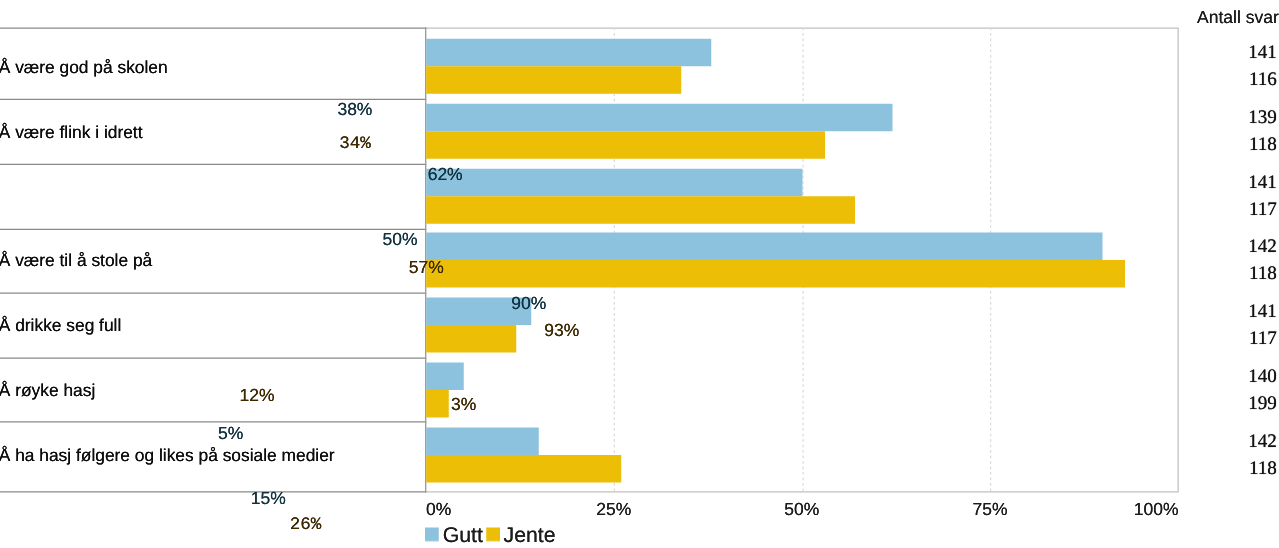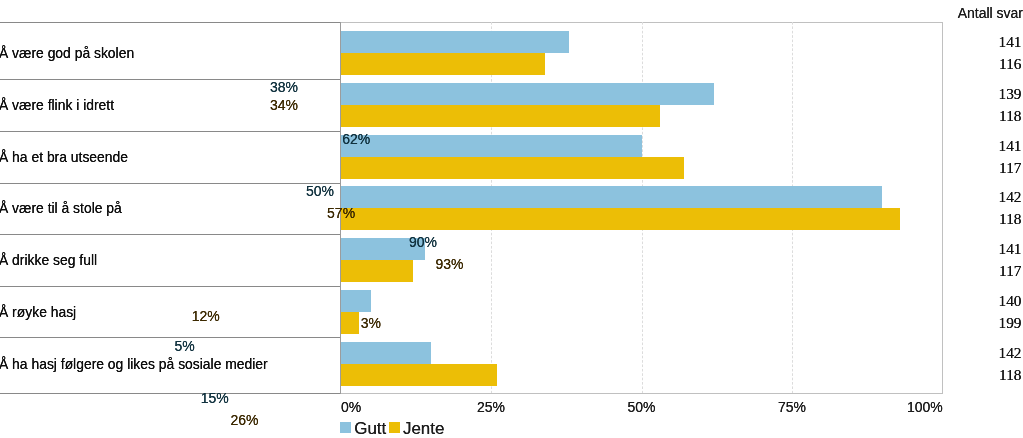--- a/index.html
+++ b/index.html
@@ -46,21 +46,20 @@
     <div class="catline" style="top:131.0px;width:341.0px;"></div>
     <div class="catline" style="top:183.0px;width:341.0px;"></div>
     <div class="catline" style="top:234.0px;width:341.0px;"></div>
     <div class="catline" style="top:286.0px;width:341.0px;"></div>
     <div class="catline" style="top:337.0px;width:341.0px;"></div>
     <div class="catline" style="top:393.0px;width:341.0px;"></div>
     <div class="catvline" style="left:340.0px;top:22.0px;height:372.0px;"></div>
   </div>
   <div class="txt catlabel" style="top:53.8px;">Å være god på skolen</div>
   <div class="txt catlabel" style="top:105.8px;">Å være flink i idrett</div>
-  <div class="txt catlabel" style="top:157.8px;">Å ha et bra utseende</div>
   <div class="txt catlabel" style="top:208.8px;">Å være til å stole på</div>
   <div class="txt catlabel" style="top:260.8px;">Å drikke seg full</div>
   <div class="txt catlabel" style="top:312.8px;">Å røyke hasj</div>
   <div class="txt catlabel" style="top:364.8px;">Å ha hasj følgere og likes på sosiale medier</div>
   <div class="bars">
     <div class="bar bar-gutt" style="left:340.5px;top:31.0px;width:228.8px;height:22.0px;background:#8cc2de;"></div>
     <div class="bar bar-jente" style="left:340.5px;top:53.0px;width:204.7px;height:22.0px;background:#ecbe06;"></div>
     <div class="bar bar-gutt" style="left:340.5px;top:83.0px;width:373.2px;height:22.0px;background:#8cc2de;"></div>
     <div class="bar bar-jente" style="left:340.5px;top:105.0px;width:319.1px;height:22.0px;background:#ecbe06;"></div>
     <div class="bar bar-gutt" style="left:340.5px;top:135.0px;width:301.0px;height:22.0px;background:#8cc2de;"></div>
@@ -68,31 +67,31 @@
     <div class="bar bar-gutt" style="left:340.5px;top:186.0px;width:541.8px;height:22.0px;background:#8cc2de;"></div>
     <div class="bar bar-jente" style="left:340.5px;top:208.0px;width:559.9px;height:22.0px;background:#ecbe06;"></div>
     <div class="bar bar-gutt" style="left:340.5px;top:238.0px;width:84.3px;height:22.0px;background:#8cc2de;"></div>
     <div class="bar bar-jente" style="left:340.5px;top:260.0px;width:72.2px;height:22.0px;background:#ecbe06;"></div>
     <div class="bar bar-gutt" style="left:340.5px;top:290.0px;width:30.1px;height:22.0px;background:#8cc2de;"></div>
     <div class="bar bar-jente" style="left:340.5px;top:312.0px;width:18.1px;height:22.0px;background:#ecbe06;"></div>
     <div class="bar bar-gutt" style="left:340.5px;top:342.0px;width:90.3px;height:22.0px;background:#8cc2de;"></div>
     <div class="bar bar-jente" style="left:340.5px;top:364.0px;width:156.5px;height:22.0px;background:#ecbe06;"></div>
   </div>
   <div class="txt dlabel g inside" style="left:0;width:567.9px;top:41.8px;">38%</div>
-  <div class="txt dlabel j inside" style="left:0;width:568px;top:60px;">34%</div>
+  <div class="txt dlabel j inside" style="left:0;width:568px;top:70px;font-family:Liberation Mono, monospace;">34%</div>
   <div class="txt dlabel g inside" style="left:0;width:712.3px;top:93.8px;">62%</div>
   <div class="txt dlabel g inside" style="left:0;width:640.1px;top:145.8px;">50%</div>
   <div class="txt dlabel j inside" style="left:0;width:682.2px;top:167.8px;">57%</div>
   <div class="txt dlabel g inside" style="left:17px;width:812px;top:196.8px;">90%</div>
   <div class="txt dlabel j inside" style="left:0;width:899.0px;top:218.8px;">93%</div>
   <div class="txt dlabel j inside" style="left:0;width:411.3px;top:270.8px;">12%</div>
   <div class="txt dlabel g inside" style="left:0;width:369.2px;top:300.8px;">5%</div>
   <div class="txt dlabel j outside" style="left:360.8px;top:322.8px;">3%</div>
   <div class="txt dlabel g inside" style="left:0;width:429.4px;top:352.8px;">15%</div>
-  <div class="txt dlabel j inside" style="left:0;width:489px;top:374.8px;">26%</div>
+  <div class="txt dlabel j inside" style="left:0;width:489px;top:374.8px;font-family:Liberation Mono, monospace;">26%</div>
   <div class="x-axis">
     <div class="txt ticklabel tick-left" style="left:340.9px;top:406.7px;">0%</div>
     <div class="txt ticklabel" style="left:491.0px;top:406.7px;">25%</div>
     <div class="txt ticklabel" style="left:641.5px;top:406.7px;">50%</div>
     <div class="txt ticklabel" style="left:792.0px;top:406.7px;">75%</div>
     <div class="txt ticklabel tick-right" style="left:907.0px;top:406.7px;">100%</div>
   </div>
   <div class="legend">
     <div class="legend-item">
       <div class="legend-sw" style="left:340.3px;top:422.1px;width:11.1px;height:10.9px;background:#8cc2de;"></div>

